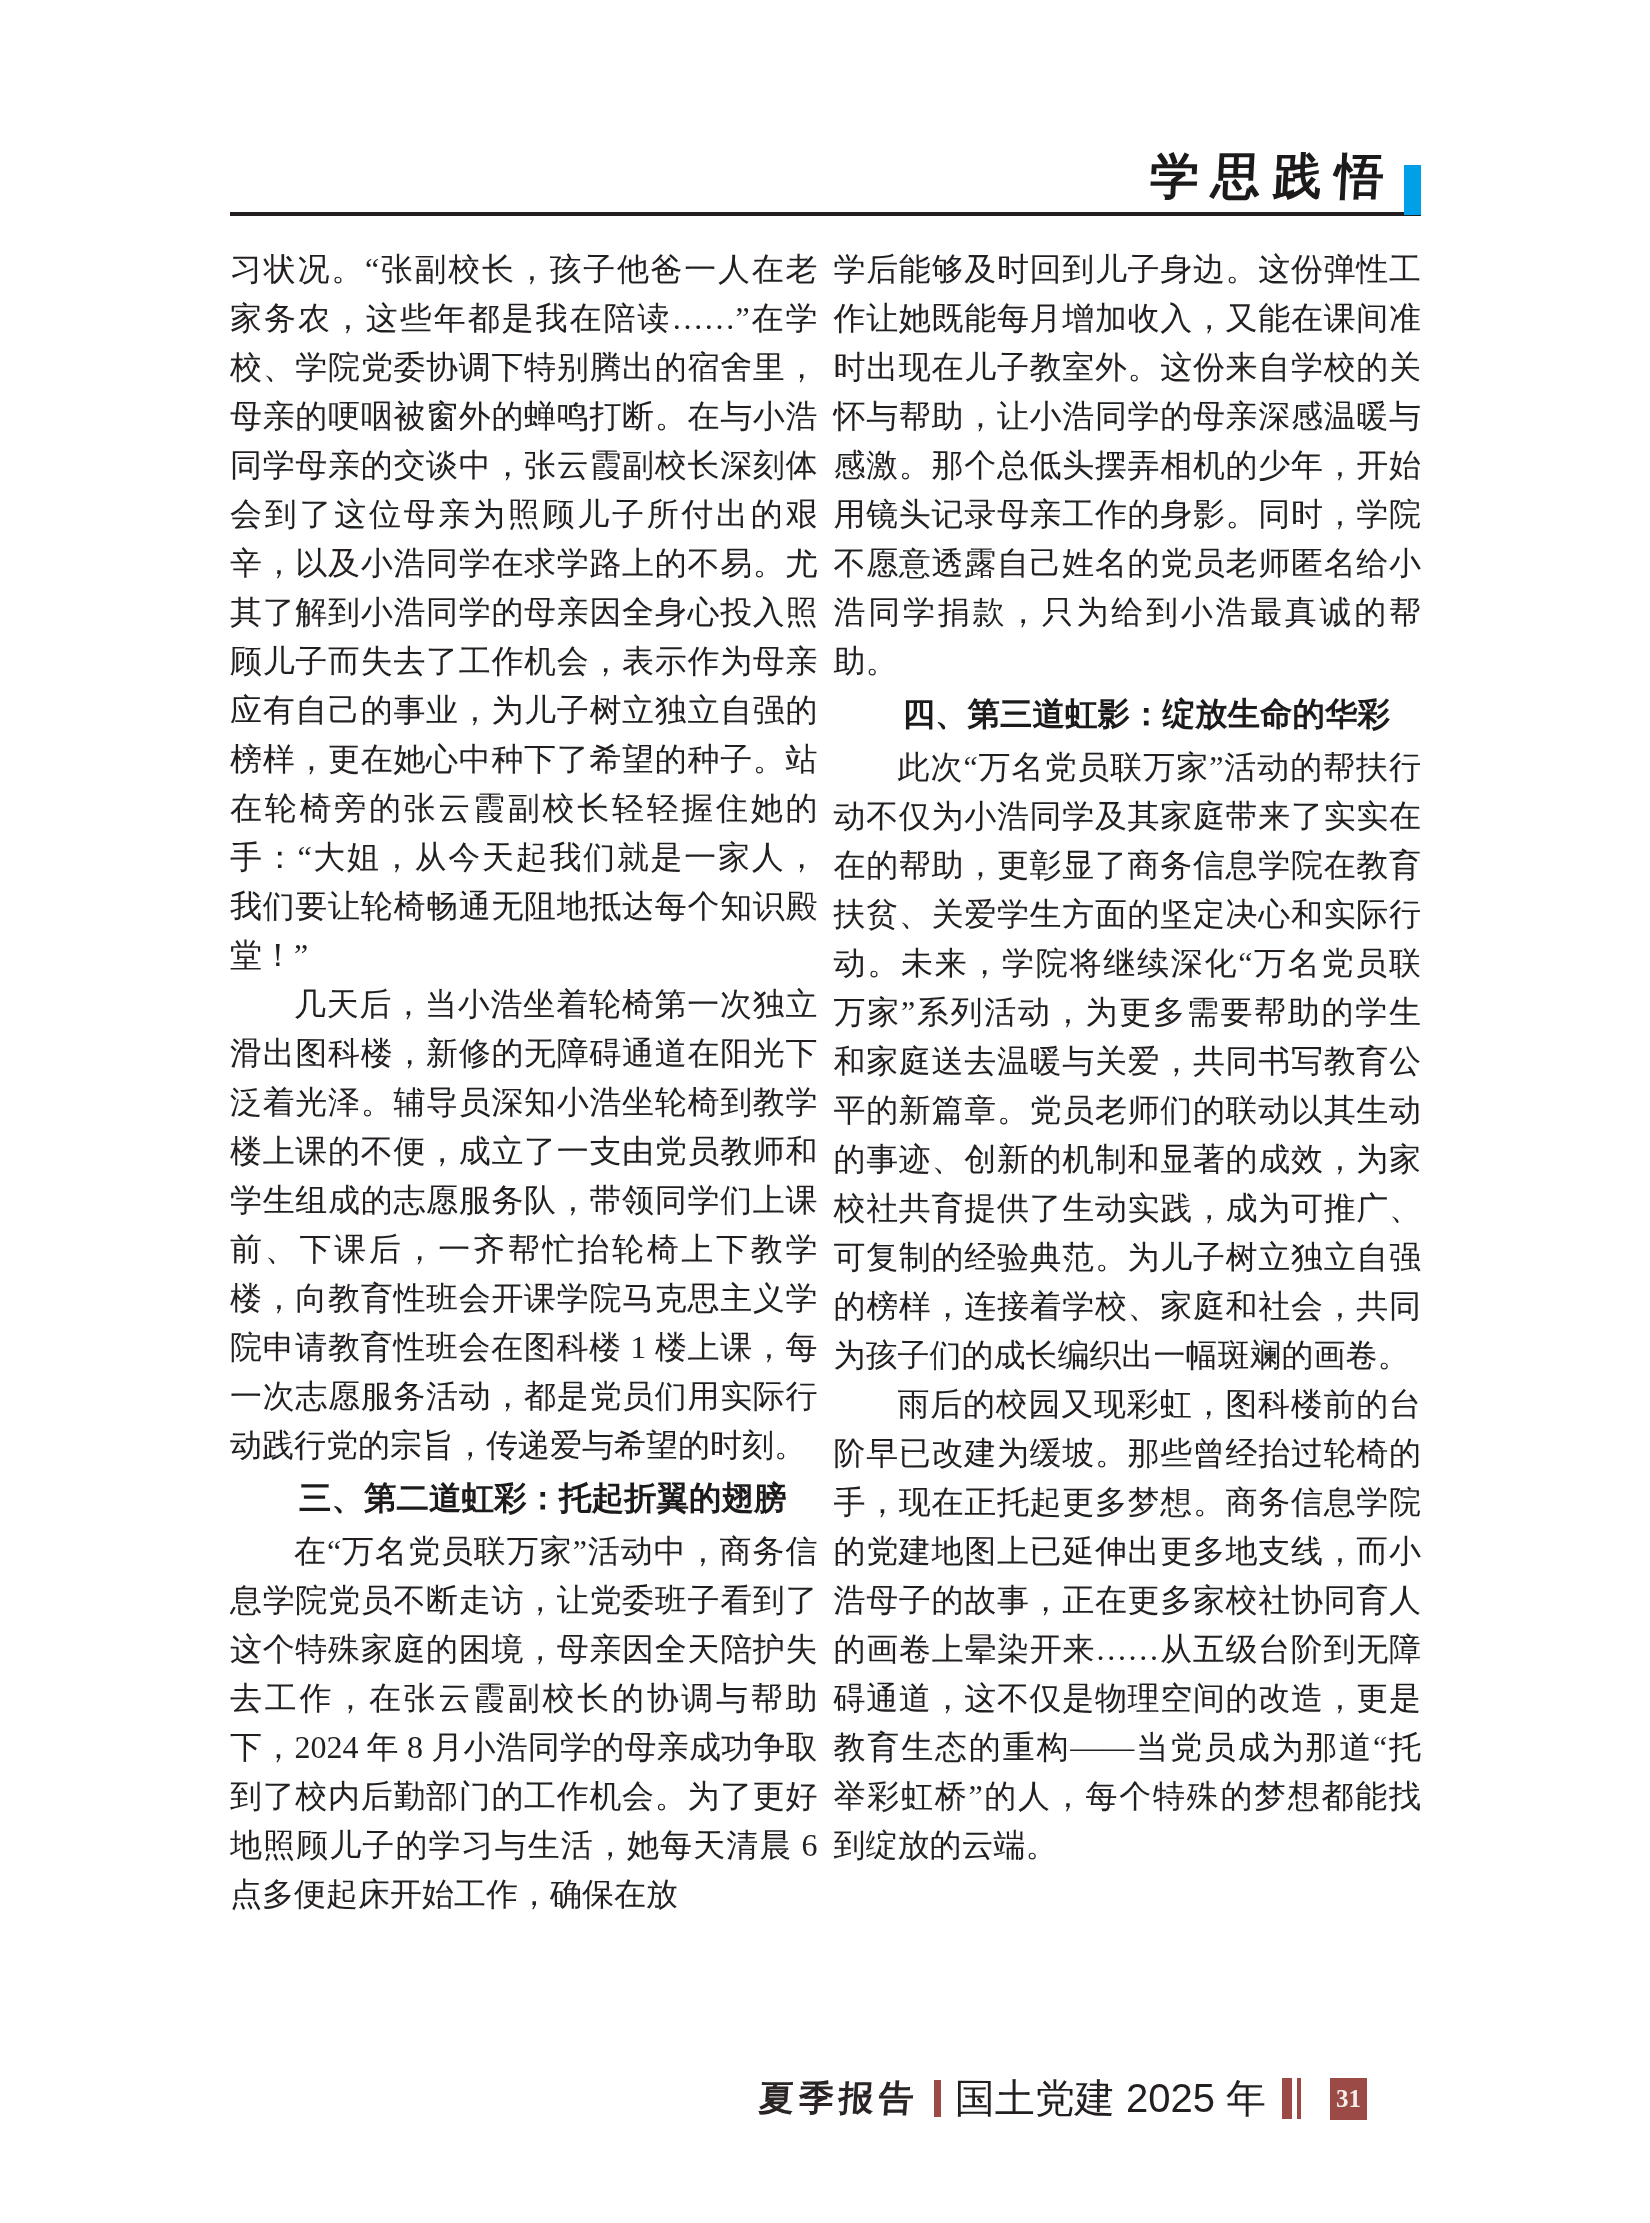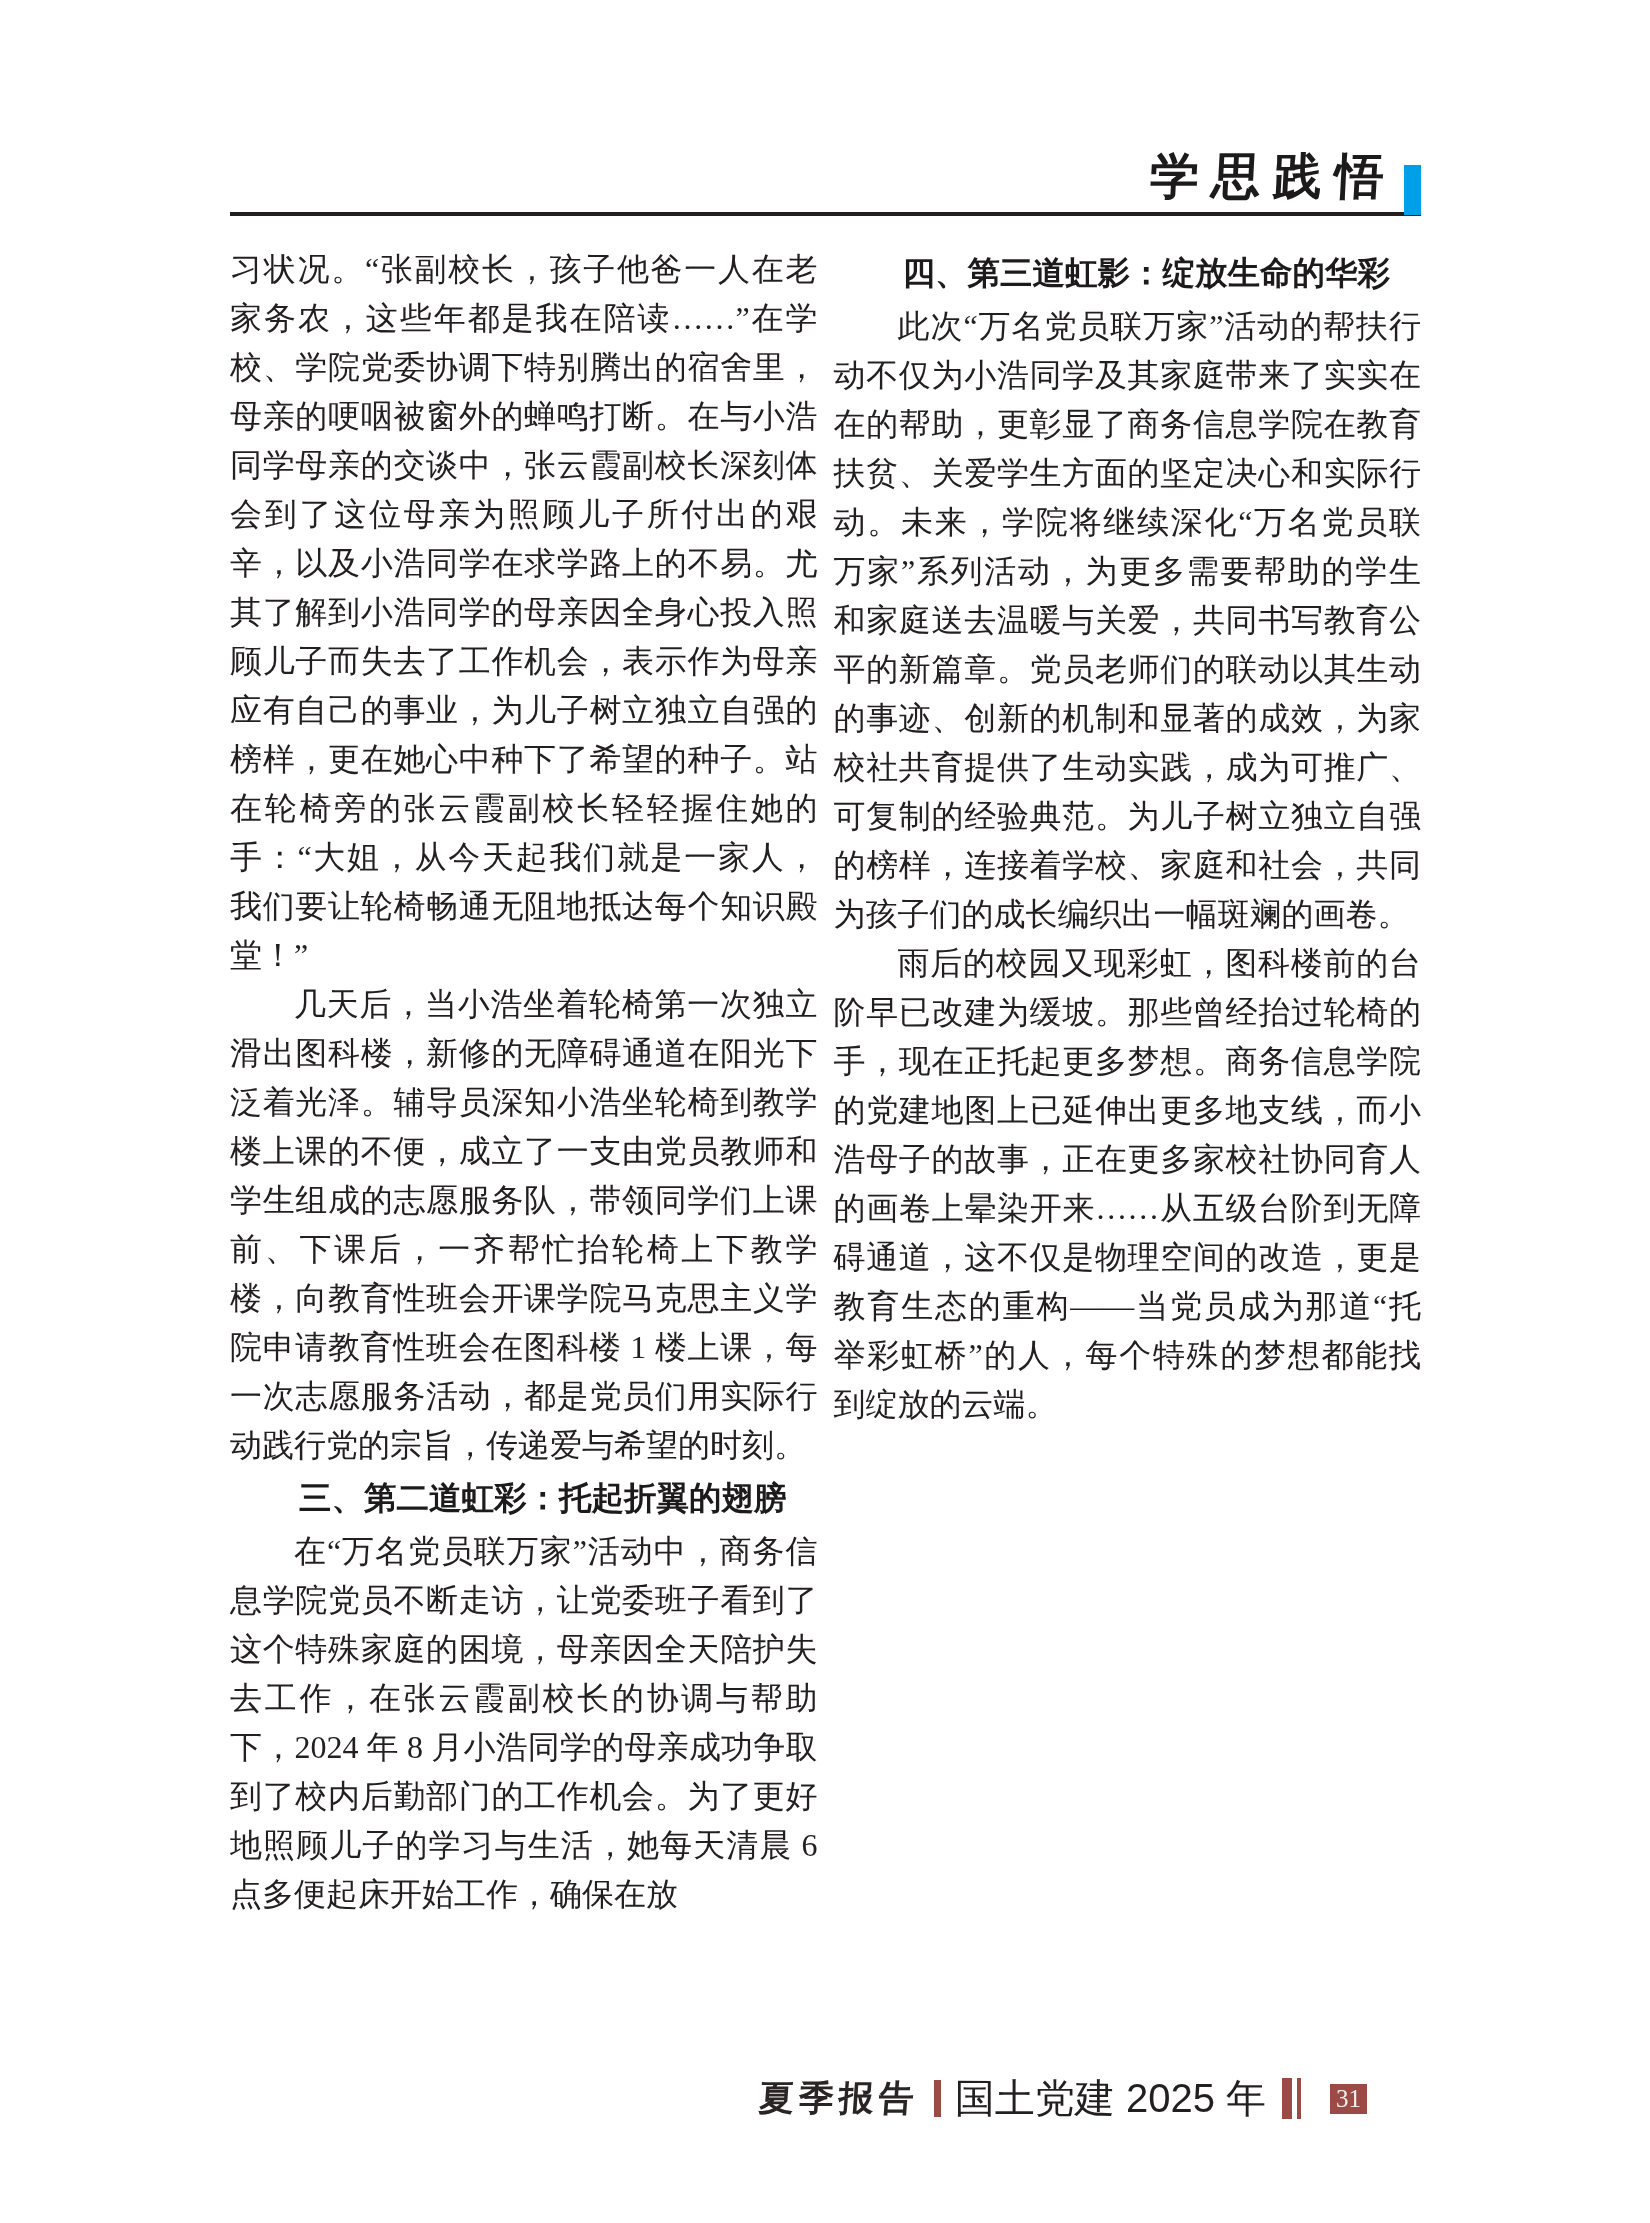--- a/index.html
+++ b/index.html
@@ -84,22 +84,22 @@
     font-family:"Liberation Sans","DejaVu Sans",sans-serif;
     font-size:40px;
     color:#231f20;
     white-space:nowrap;
   }
   .footer-doublebar{display:flex;align-items:center;margin-left:15.5px;}
   .footer-doublebar .thick{width:10.7px;height:41px;}
   .footer-doublebar .thin{width:3.9px;height:41px;margin-left:4.9px;}
   .page-number-badge{
     margin-left:29px;
-    width:37px;height:30px;
-    display:flex;align-items:center;justify-content:center;
+    width:37px;height:42px;
+    display:flex;align-items:center;justify-content:center;font-weight:bold;
   }
   .page-number-badge span{
     color:#f4efec;
     font-size:25px;
     font-family:"Liberation Serif","DejaVu Serif",serif;
   }
 </style>
 </head>
 <body>
 
@@ -112,20 +112,21 @@
   <div class="columns">
 
     <div class="col">
       <p class="para no-indent">习状况。“张副校长，孩子他爸一人在老家务农，这些年都是我在陪读……”在学校、学院党委协调下特别腾出的宿舍里，母亲的哽咽被窗外的蝉鸣打断。在与小浩同学母亲的交谈中，张云霞副校长深刻体会到了这位母亲为照顾儿子所付出的艰辛，以及小浩同学在求学路上的不易。尤其了解到小浩同学的母亲因全身心投入照顾儿子而失去了工作机会，表示作为母亲应有自己的事业，为儿子树立独立自强的榜样，更在她心中种下了希望的种子。站在轮椅旁的张云霞副校长轻轻握住她的手：“大姐，从今天起我们就是一家人，我们要让轮椅畅通无阻地抵达每个知识殿堂！”</p>
       <p class="para">几天后，当小浩坐着轮椅第一次独立滑出图科楼，新修的无障碍通道在阳光下泛着光泽。辅导员深知小浩坐轮椅到教学楼上课的不便，成立了一支由党员教师和学生组成的志愿服务队，带领同学们上课前、下课后，一齐帮忙抬轮椅上下教学楼，向教育性班会开课学院马克思主义学院申请教育性班会在图科楼 1 楼上课，每一次志愿服务活动，都是党员们用实际行动践行党的宗旨，传递爱与希望的时刻。</p>
       <p class="section-heading">三、第二道虹彩：托起折翼的翅膀</p>
       <p class="para">在“万名党员联万家”活动中，商务信息学院党员不断走访，让党委班子看到了这个特殊家庭的困境，母亲因全天陪护失去工作，在张云霞副校长的协调与帮助下，2024 年 8 月小浩同学的母亲成功争取到了校内后勤部门的工作机会。为了更好地照顾儿子的学习与生活，她每天清晨 6 点多便起床开始工作，确保在放</p>
     </div>
 
     <div class="col">
+      <p class="para no-indent">学后能够及时回到儿子身边。这份弹性工作让她既能每月增加收入，又能在课间准时出现在儿子教室外。这份来自学校的关怀与帮助，让小浩同学的母亲深感温暖与感激。那个总低头摆弄相机的少年，开始用镜头记录母亲工作的身影。同时，学院不愿意透露自己姓名的党员老师匿名给小浩同学捐款，只为给到小浩最真诚的帮助。</p>
       <p class="section-heading">四、第三道虹影：绽放生命的华彩</p>
       <p class="para">此次“万名党员联万家”活动的帮扶行动不仅为小浩同学及其家庭带来了实实在在的帮助，更彰显了商务信息学院在教育扶贫、关爱学生方面的坚定决心和实际行动。未来，学院将继续深化“万名党员联万家”系列活动，为更多需要帮助的学生和家庭送去温暖与关爱，共同书写教育公平的新篇章。党员老师们的联动以其生动的事迹、创新的机制和显著的成效，为家校社共育提供了生动实践，成为可推广、可复制的经验典范。为儿子树立独立自强的榜样，连接着学校、家庭和社会，共同为孩子们的成长编织出一幅斑斓的画卷。</p>
       <p class="para">雨后的校园又现彩虹，图科楼前的台阶早已改建为缓坡。那些曾经抬过轮椅的手，现在正托起更多梦想。商务信息学院的党建地图上已延伸出更多地支线，而小浩母子的故事，正在更多家校社协同育人的画卷上晕染开来……从五级台阶到无障碍通道，这不仅是物理空间的改造，更是教育生态的重构——当党员成为那道“托举彩虹桥”的人，每个特殊的梦想都能找到绽放的云端。</p>
     </div>
 
   </div>
 
   <div class="footer">
     <span class="footer-report">夏季报告</span>
     <span class="footer-bar" style="background: rgb(155, 74, 69);"></span>

